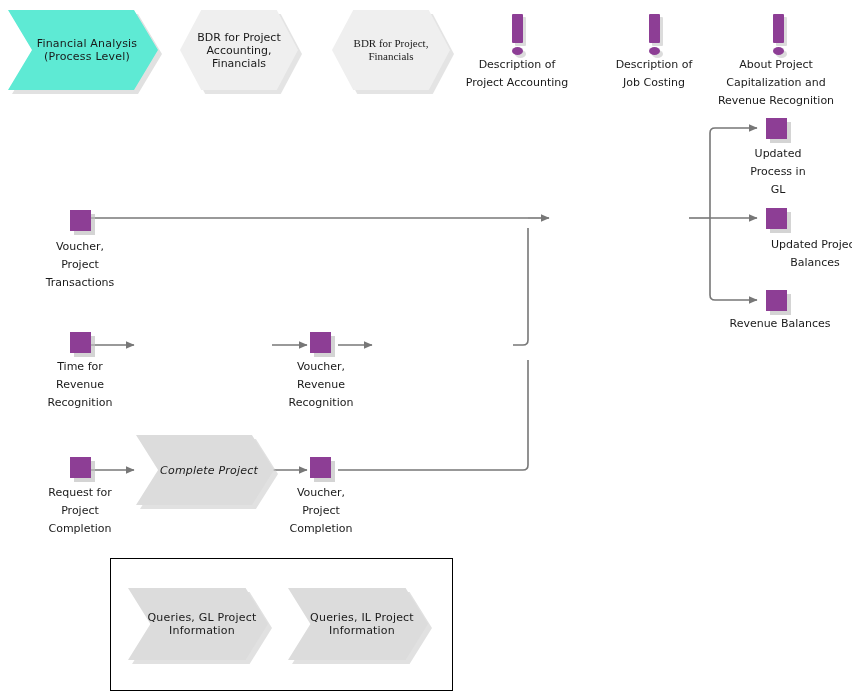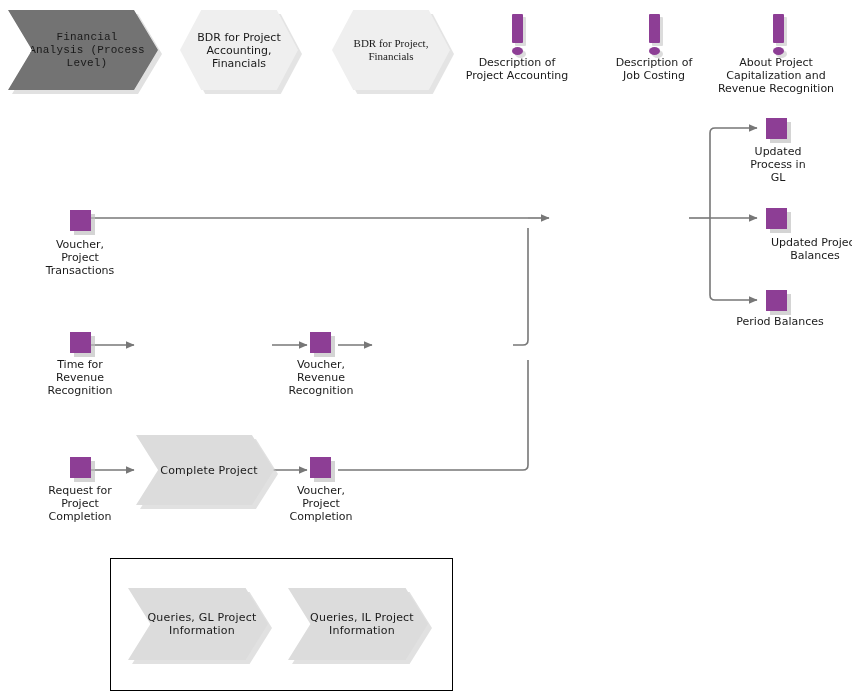--- a/index.html
+++ b/index.html
@@ -49,21 +49,21 @@
     padding: 0 10px 0 18px;
   }
   .chev-shadow {
     position: absolute;
     clip-path: polygon(0% 0%, 84% 0%, 100% 50%, 84% 100%, 0% 100%, 16% 50%);
     background: #c9c9c9;
     opacity: .55;
     left: 4px;
     top: 4px;
   }
-  .chev-dark { background: #737373; font-family: Liberation Mono, monospace; }
+  .chev-dark { background: #5eead4; }
 
   
   .hex {
     position: relative;
     display: flex;
     align-items: center;
     justify-content: center;
     text-align: center;
     box-sizing: border-box;
     color: #1a1a1a;
@@ -98,21 +98,21 @@
     left: 4px;
     top: 4px;
   }
 
   
   .lbl {
     position: absolute;
     text-align: center;
     color: #1a1a1a;
     font-size: 11px;
-    line-height: 13px;
+    line-height: 18px;
     white-space: pre-line;
   }
 
   
   .excl {
     position: absolute;
     width: 34px;
     height: 48px;
   }
   .excl .bar {
@@ -280,21 +280,21 @@
     <div class="sq"></div>
   </div>
   <div class="lbl" style="left:20px; top:484px; width:120px;">Request for
 Project
 Completion</div>
 
 
 
   <div class="node" style="left:136px; top:435px;">
     <div class="chev-shadow" style="width:138px;height:70px;"></div>
-    <div class="chev" style="width:138px;height:70px;">Complete
+    <div class="chev" style="width:138px;height:70px;font-style:italic;">Complete
 Project</div>
   </div>
 
 
   <div class="node" style="left:310px; top:332px; width:25px; height:25px;">
     <div class="sq-shadow"></div>
     <div class="sq"></div>
   </div>
   <div class="lbl" style="left:260px; top:358px; width:122px;">Voucher,
 Revenue
@@ -320,21 +320,21 @@
     <div class="sq-shadow"></div>
     <div class="sq"></div>
   </div>
   <div class="lbl" style="left:745px; top:236px; width:140px;">Updated Project
 Balances</div>
 
   <div class="node" style="left:766px; top:290px; width:25px; height:25px;">
     <div class="sq-shadow"></div>
     <div class="sq"></div>
   </div>
-  <div class="lbl" style="left:710px; top:315px; width:140px;">Period Balances</div>
+  <div class="lbl" style="left:710px; top:315px; width:140px;">Revenue Balances</div>
 
   <div class="group-box" style="left:110px; top:558px; width:343px; height:133px;"></div>
 
   <div class="node" style="left:128px; top:588px;">
     <div class="chev-shadow" style="width:140px;height:72px;"></div>
     <div class="chev" style="width:140px;height:72px;">Queries, GL
 Project
 Information</div>
   </div>
 

